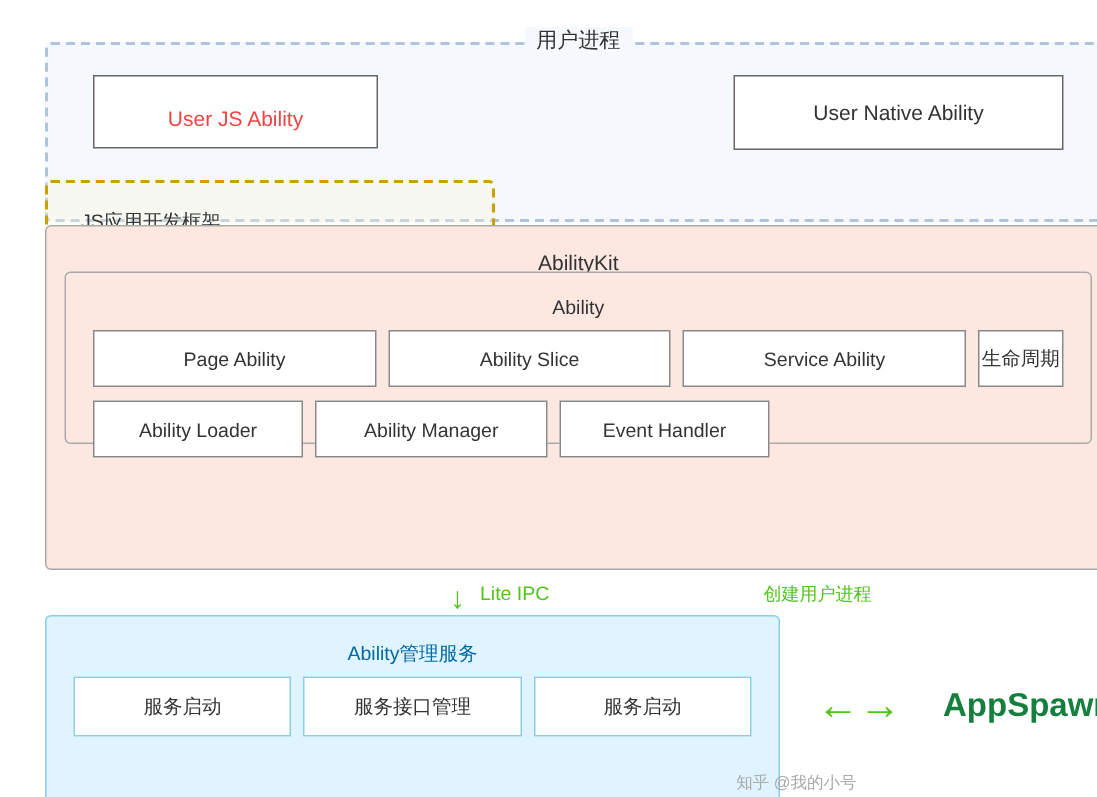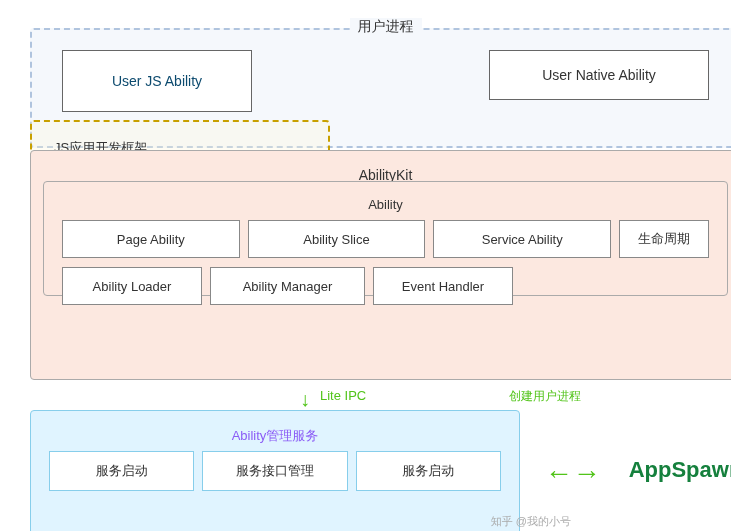--- a/index.html
+++ b/index.html
@@ -40,28 +40,28 @@
       padding: 0 8px;
       font-size: 14px;
       color: #333;
     }
 
     .user-js-box {
       position: absolute;
       top: 20px;
       left: 30px;
       width: 190px;
-      height: 62px;
+      height: 49px;
       border: 1.5px solid #666;
       background: #fff;
       display: flex;
-      align-items: center;
+      align-items: flex-start;
       justify-content: center;
       font-size: 14px;
-      color: #0c4a6e;
+      color: #ef4444;
     }
 
     .user-native-box {
       position: absolute;
       top: 20px;
       right: 30px;
       width: 220px;
       height: 50px;
       border: 1.5px solid #666;
       background: #fff;
@@ -163,21 +163,21 @@
       font-size: 13px;
       color: #333;
       padding: 4px 8px;
       height: 38px;
       white-space: nowrap;
     }
 
     .page-ability-box { flex: 1; }
     .ability-slice-box { flex: 1; }
     .service-ability-box { flex: 1; }
-    .lifecycle-box { width: 90px; flex-shrink: 0; }
+    .lifecycle-box { width: 57px; flex-shrink: 0; }
 
     .ability-loader-box { flex: 0 0 auto; width: 140px; }
     .ability-manager-box { flex: 0 0 auto; width: 155px; }
     .event-handler-box { flex: 0 0 auto; width: 140px; }
 
     .lite-ipc-label {
       position: absolute;
       top: 358px;
       left: 290px;
       font-size: 13px;
@@ -213,21 +213,21 @@
       background: #e0f4ff;
       border-radius: 4px;
     }
 
     .ability-mgmt-label {
       position: absolute;
       top: 6px;
       left: 50%;
       transform: translateX(-50%);
       font-size: 13px;
-      color: #8b5cf6;
+      color: #0369a1;
       white-space: nowrap;
     }
 
     .mgmt-row1 {
       position: absolute;
       top: 30px;
       left: 8px;
       right: 8px;
       display: flex;
       gap: 8px;

